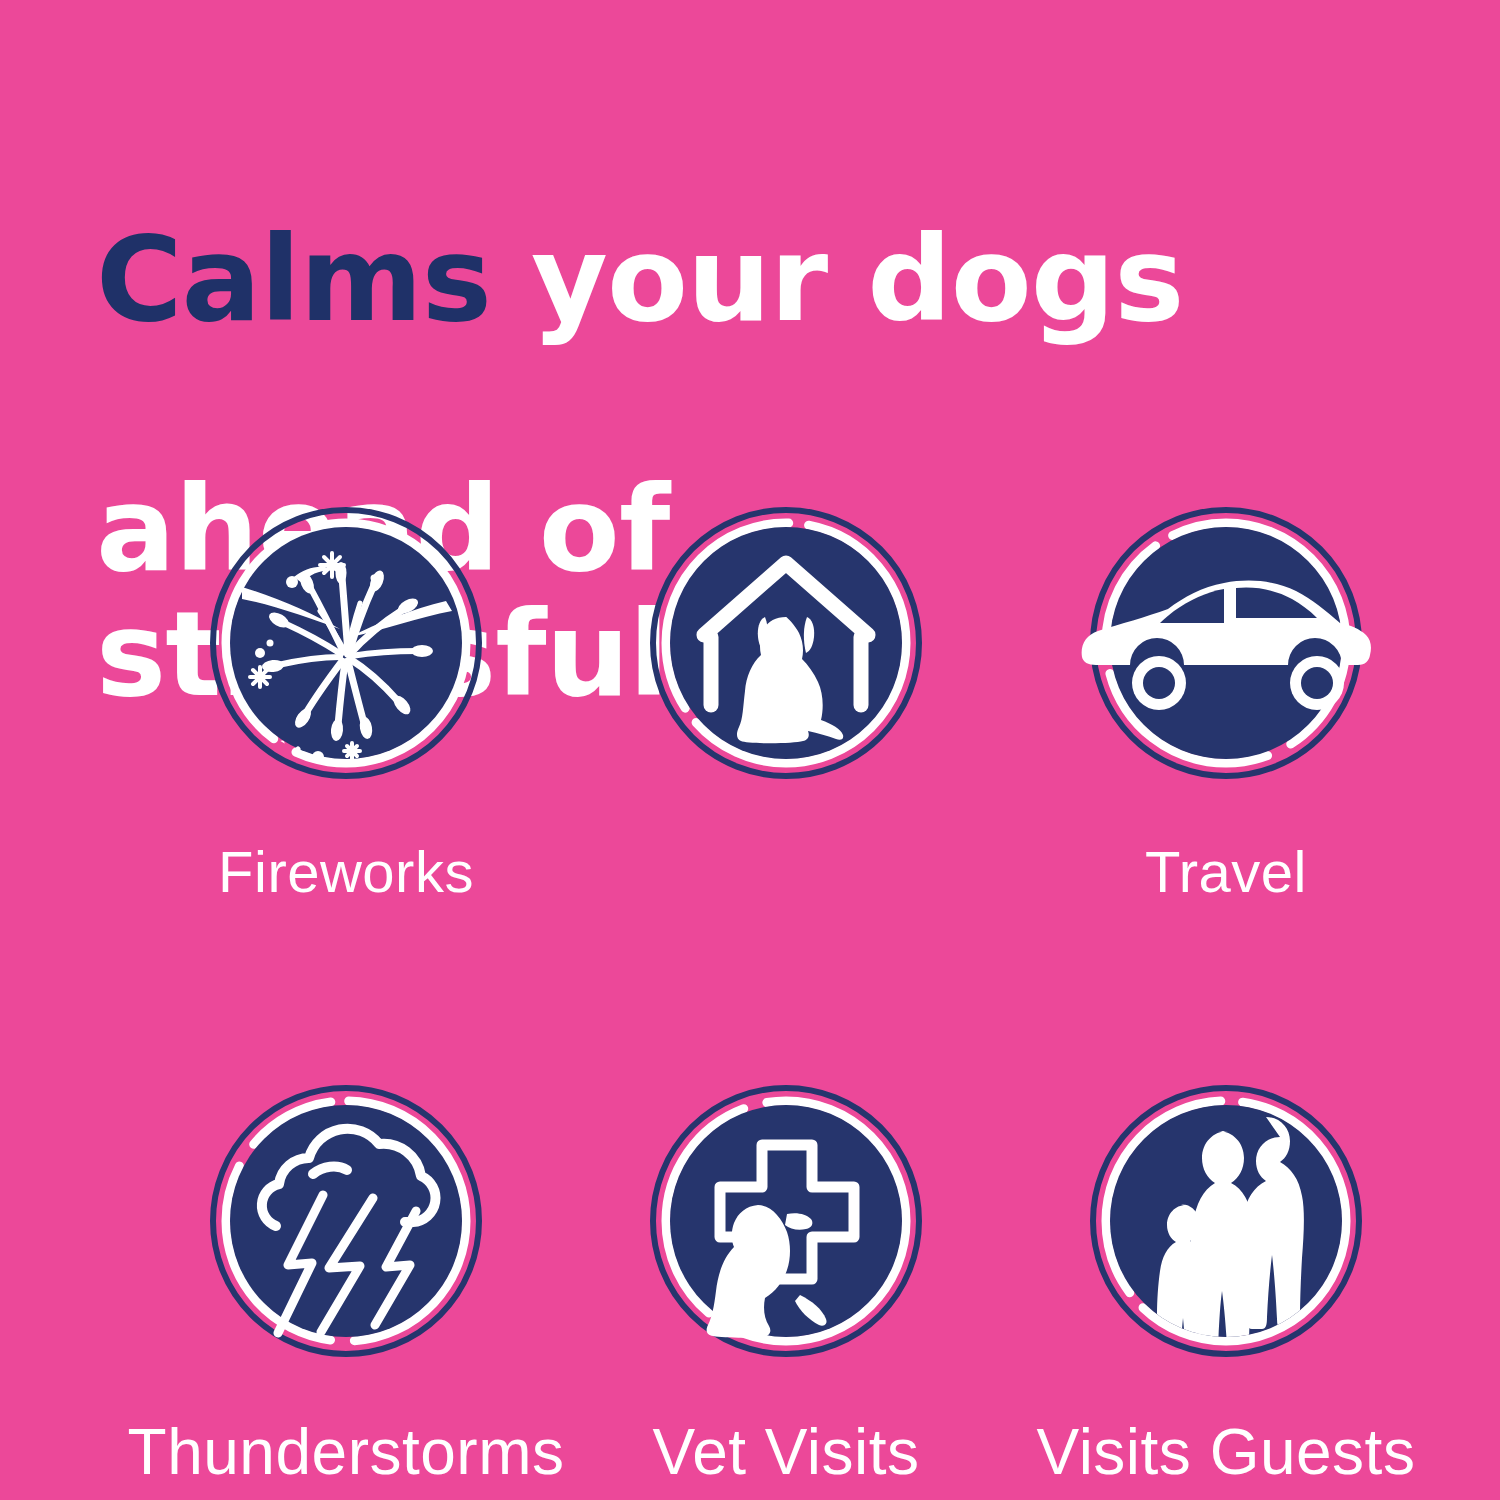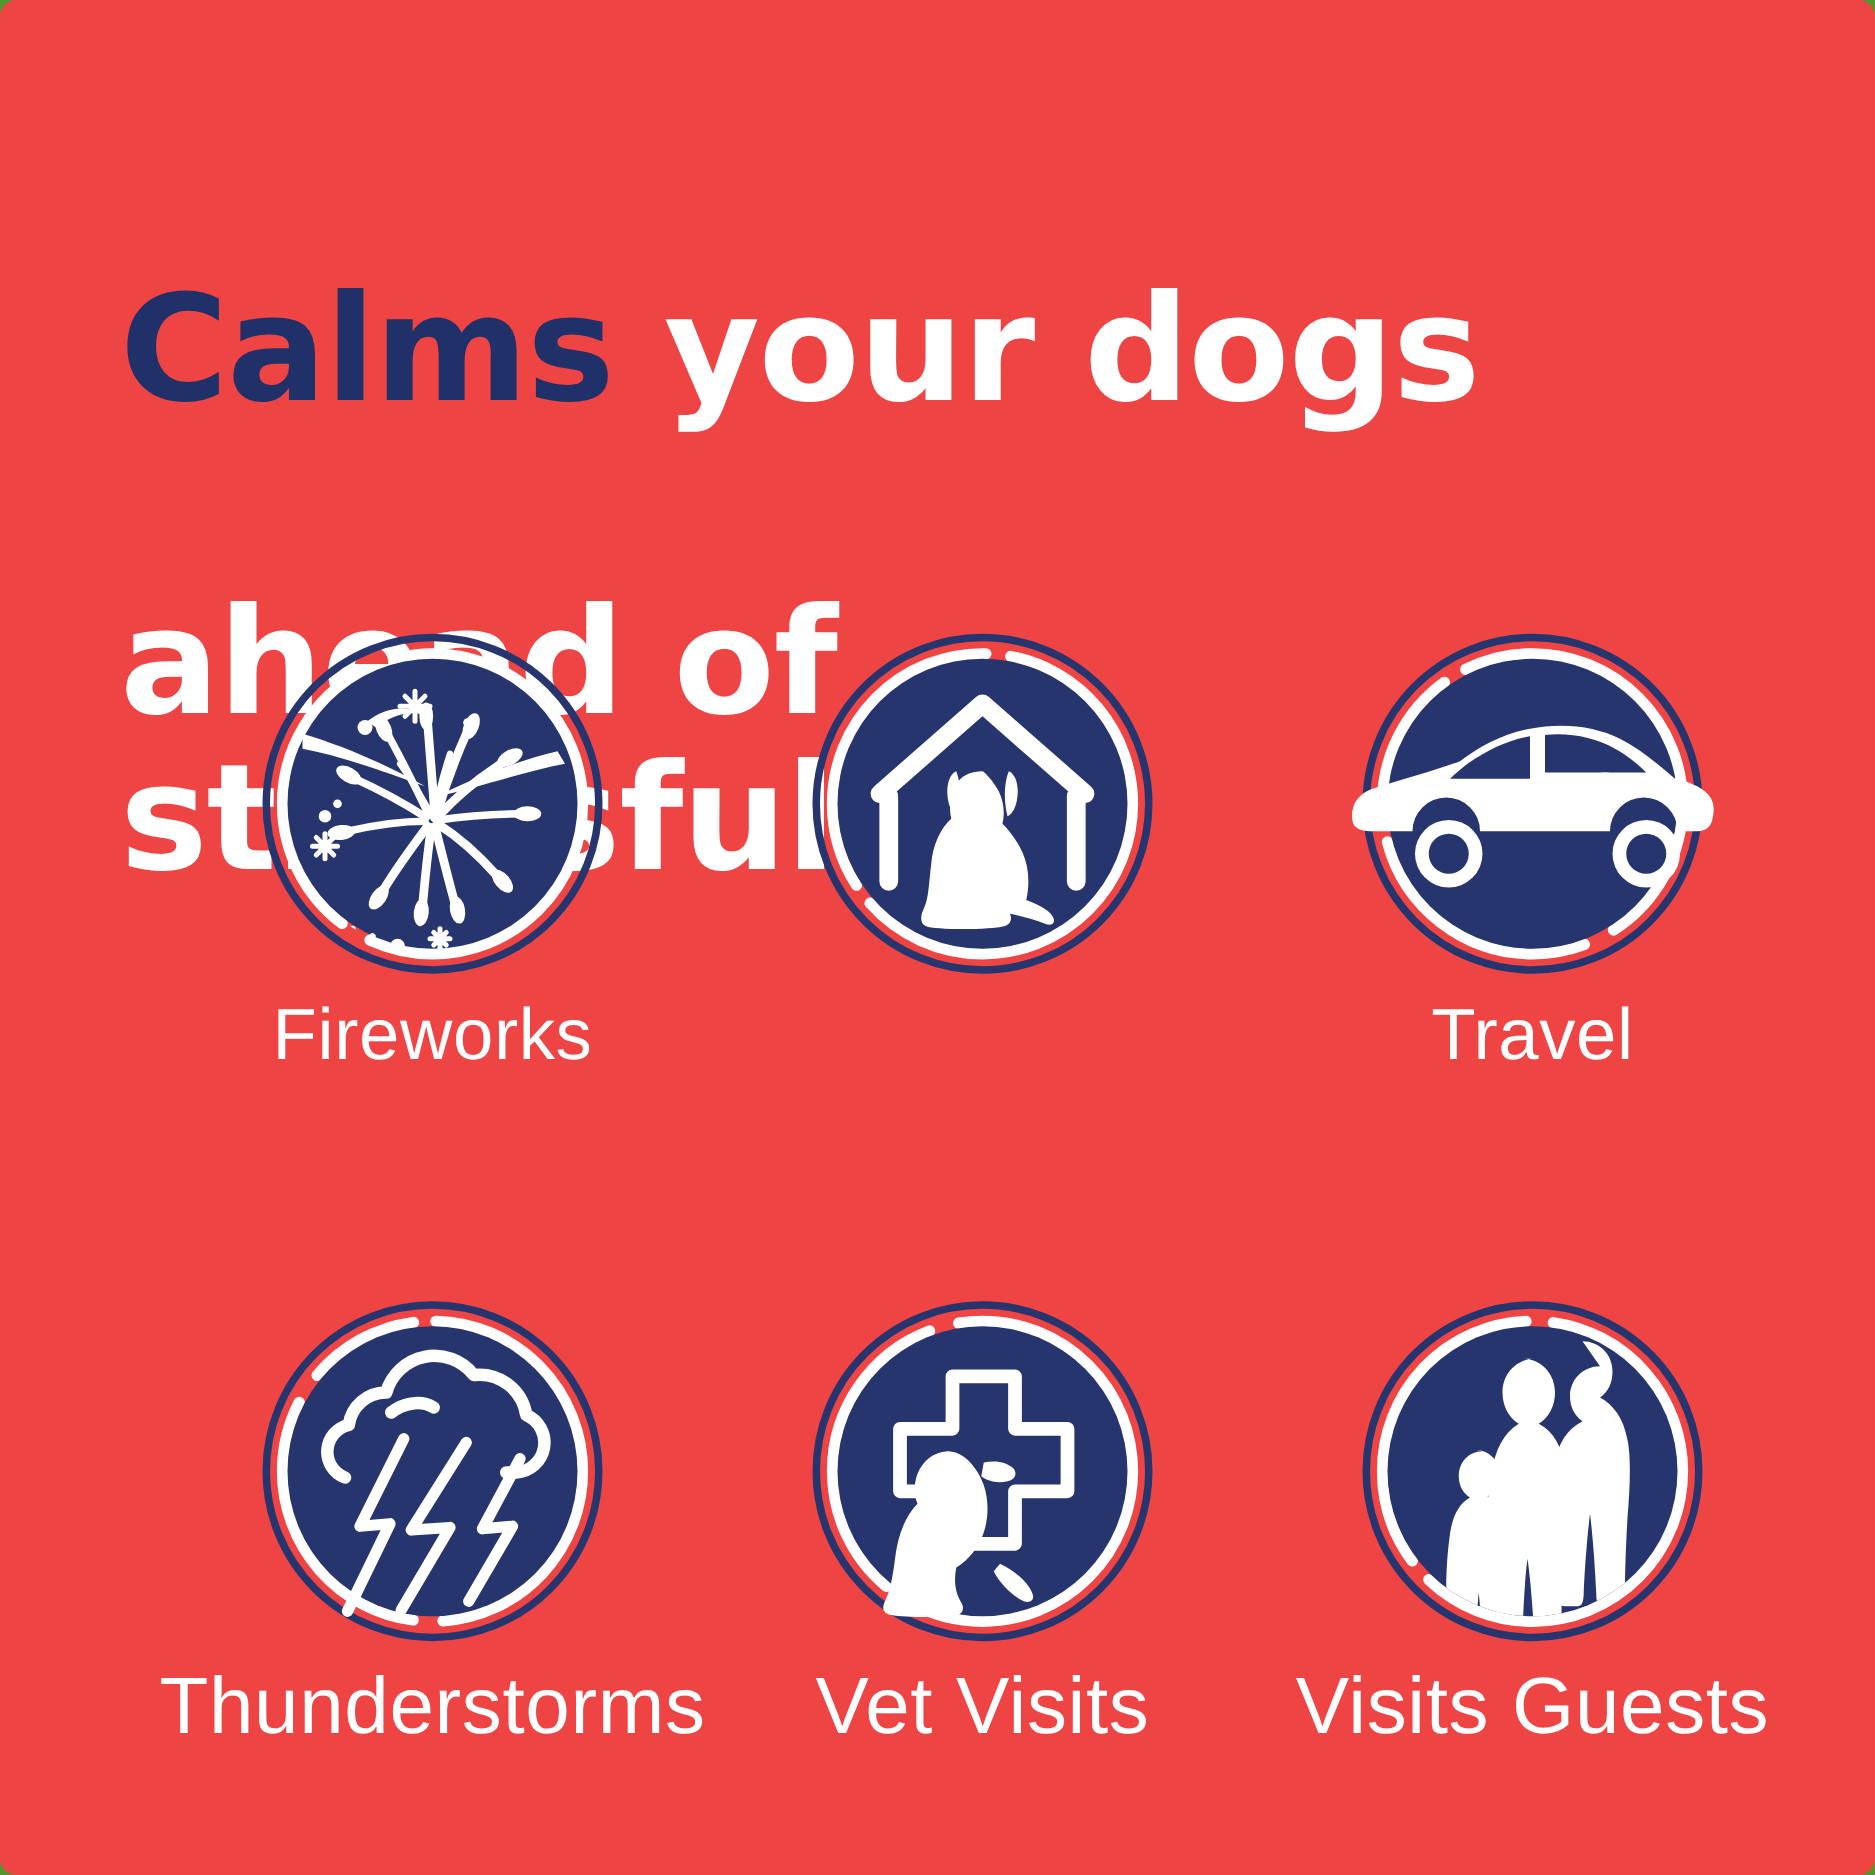--- a/index.html
+++ b/index.html
@@ -3,21 +3,21 @@
 <meta charset="utf-8">
 <style>
   html,body{margin:0;padding:0;}
   body{
     width:1500px;height:1500px;
     background:#4a9a2f;
     font-family:"Liberation Sans", sans-serif;
     overflow:hidden;
     position:relative;
   }
-  #page{position:absolute;inset:0;background:#ef4444;border-radius:13px;}
+  #page{position:absolute;inset:0;background:#ec4899;}
 
   
   .headline{
     position:absolute;
     left:96px; top:92px;
     width:1120px;
     font-family:"DejaVu Sans", sans-serif;
     font-weight:700;
     font-size:118px;
     line-height:125px;
@@ -39,20 +39,21 @@
     justify-content:flex-start;
     align-items:flex-start;
   }
   .row.r1{padding-left:126px;}
   .row.r2{padding-left:126px;margin-top:180px;}
   .cell{
     width:440px;
     display:flex;
     flex-direction:column;
     align-items:center;
+    gap:44px;
   }
   .badge{
     position:relative;
     width:276px;height:276px;
     display:block;
   }
   .badge svg{display:block;width:276px;height:276px;overflow:visible;}
 
   .caption{
     margin-top:16px;

